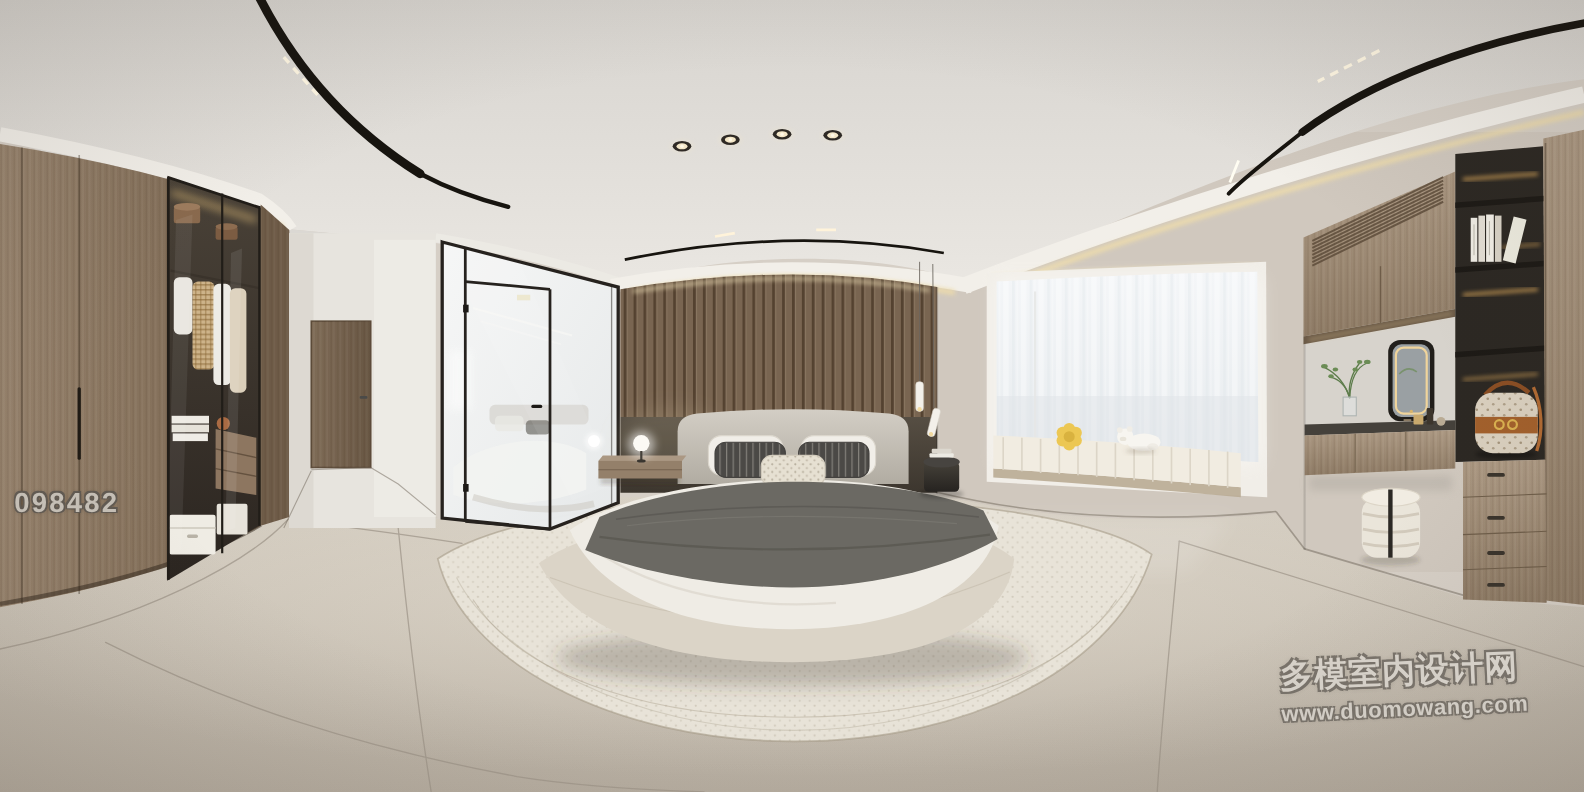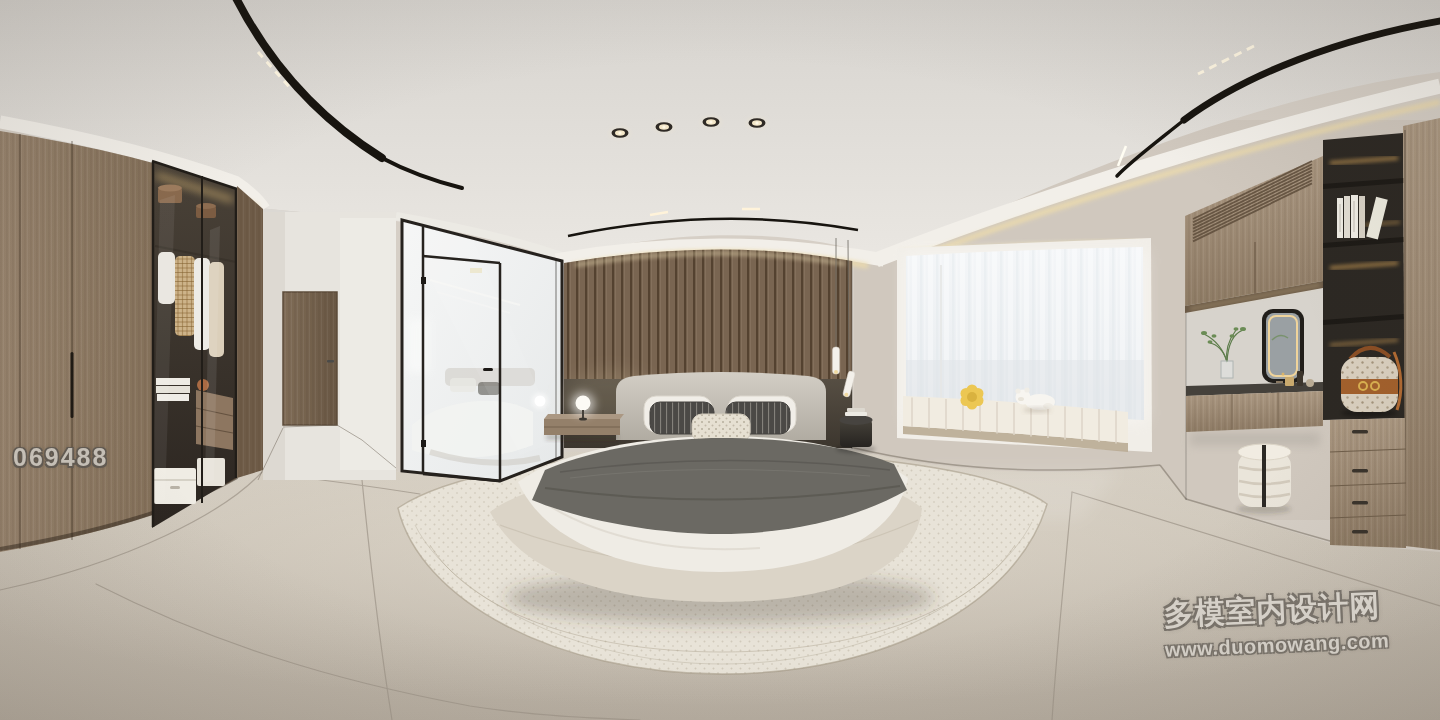--- a/index.html
+++ b/index.html
@@ -544,18 +544,18 @@
     <g transform="rotate(14 849 384)">
       <rect x="845.5" y="371" width="7" height="26" rx="3" fill="#f3f0ea" stroke="#d8d3c9" stroke-width=".5"></rect>
       <circle cx="849" cy="395" r="2" fill="#f0d9a0"></circle>
     </g>
   </g>
 </g>
 
 <rect x="0" y="0" width="1440" height="720" fill="url(#gVig)"></rect>
 </svg>
 
-<div class="wm" id="wm-left">069488</div>
+<div class="wm" id="wm-left">098482</div>
 <div class="wm" id="wm-right">
   <div class="wm-cn">多模室内设计网</div>
   <div class="wm-url">www.duomowang.com</div>
 </div>
 </div>
 
 </body></html>

